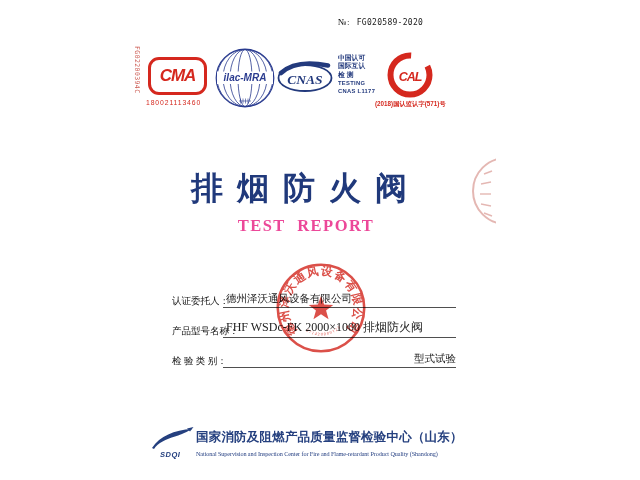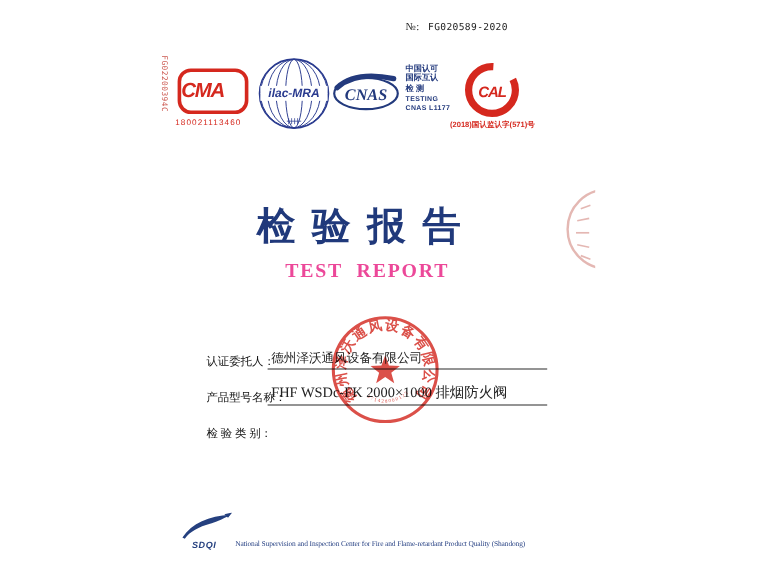--- a/index.html
+++ b/index.html
@@ -8,21 +8,21 @@
   .abs{position:absolute;}
 
   
   .report-no{left:338px;top:17px;font-size:9px;letter-spacing:.3px;}
   .report-no .num{font-family:"DejaVu Sans Mono",monospace;font-size:8px;margin-left:7px;}
   .side-code{left:133px;top:46px;writing-mode:vertical-rl;font-size:6.5px;color:#c23a30;
              font-family:"DejaVu Sans Mono",monospace;letter-spacing:.4px;opacity:.85;}
 
   
   .cma-box{left:148px;top:57px;width:53px;height:32px;border:3px solid #d5281e;border-radius:11px;
-           display:flex;align-items:center;justify-content:flex-start;}
+           display:flex;align-items:center;justify-content:center;}
   .cma-box span{font-family:"Liberation Sans",sans-serif;font-style:italic;font-weight:900;
                 font-size:17px;color:#d5281e;letter-spacing:-1px;}
   .cma-number{left:146px;top:99px;font-size:6.8px;color:#d5281e;letter-spacing:.9px;
               font-family:"Liberation Sans",sans-serif;}
   .ilac{left:215px;top:48px;}
   .cnas{left:277px;top:58px;}
   .cnas-lines{left:338px;top:54px;color:#233a7d;font-size:6.8px;line-height:8.3px;
               font-family:"Liberation Sans",sans-serif;font-weight:bold;}
   .cnas-lines .lat{font-size:5.8px;letter-spacing:.3px;}
   .cal{left:384px;top:51px;}
@@ -103,33 +103,34 @@
     <circle cx="56" cy="41" r="33" fill="none" stroke="#d99a93" stroke-width="2"></circle>
     <g stroke="#d08078" stroke-width="1.4" opacity=".8">
       <path d="M34 24 l8 -3"></path>
         <path d="M31 34 l10 -2"></path>
         <path d="M30 44 l11 0"></path>
       <path d="M31 54 l10 2"></path>
         <path d="M34 63 l8 3"></path>
     </g>
   </svg>
 
-  <div class="abs title-zh">检验报告</div>
+  <div class="abs title-zh">排烟防火阀</div>
   <div class="abs title-en">TEST REPORT</div>
 
   <div class="field-row row1">
     <span class="field-label">认证委托人：</span>
     <span class="field-value">德州泽沃通风设备有限公司</span>
   </div>
   <div class="field-row row2">
     <span class="field-label">产品型号名称：</span>
     <span class="field-value">FHF WSDc-FK 2000×1000 排烟防火阀</span>
   </div>
   <div class="field-row row3">
     <span class="field-label">检 验 类 别：</span>
+    <span class="field-value">型式试验</span>
   </div>
 
   <svg class="abs stamp" width="92" height="92" viewBox="0 0 100 100">
     <circle cx="50" cy="50" r="47" fill="none" stroke="#d6372f" stroke-width="2.8"></circle>
     <defs>
       <path id="stampArcTop" d="M 24.5 75.5 A 36 36 0 0 1 50 14 A 36 36 0 0 1 75.5 75.5" fill="none"></path>
       <path id="stampArcBottom" d="M 28.8 71.2 A 30 30 0 0 0 71.2 71.2" fill="none"></path>
     </defs>
     <text font-size="12.5" letter-spacing="1.5" fill="#d6372f" font-weight="bold">
       <textPath href="#stampArcTop" startOffset="0">德州泽沃通风设备有限公司</textPath>
@@ -138,15 +139,16 @@
     <text font-size="4.5" letter-spacing="1.2" fill="#d6372f">
       <textPath href="#stampArcBottom" startOffset="6">3714280001234</textPath>
     </text>
   </svg>
 
   <svg class="abs sdqi" width="44" height="32" viewBox="0 0 44 32">
     <path d="M2 21 C 10 9, 24 3, 42 2 C 34 6.5, 29 8.5, 25 9.5 C 16 12, 8 16, 4 22 Z" fill="#25407f"></path>
     <path d="M37 1.5 L43.5 0 L40 4.5 Z" fill="#25407f"></path>
     <text x="10" y="30" font-family="Liberation Sans, sans-serif" font-style="italic" font-weight="900" font-size="7.5" fill="#25407f" letter-spacing=".5">SDQI</text>
   </svg>
+  <div class="abs footer-zh">国家消防及阻燃产品质量监督检验中心（山东）</div>
   <div class="abs footer-en">National Supervision and Inspection Center for Fire and Flame-retardant Product Quality (Shandong)</div>
 
 </div>
 
 </body></html>

